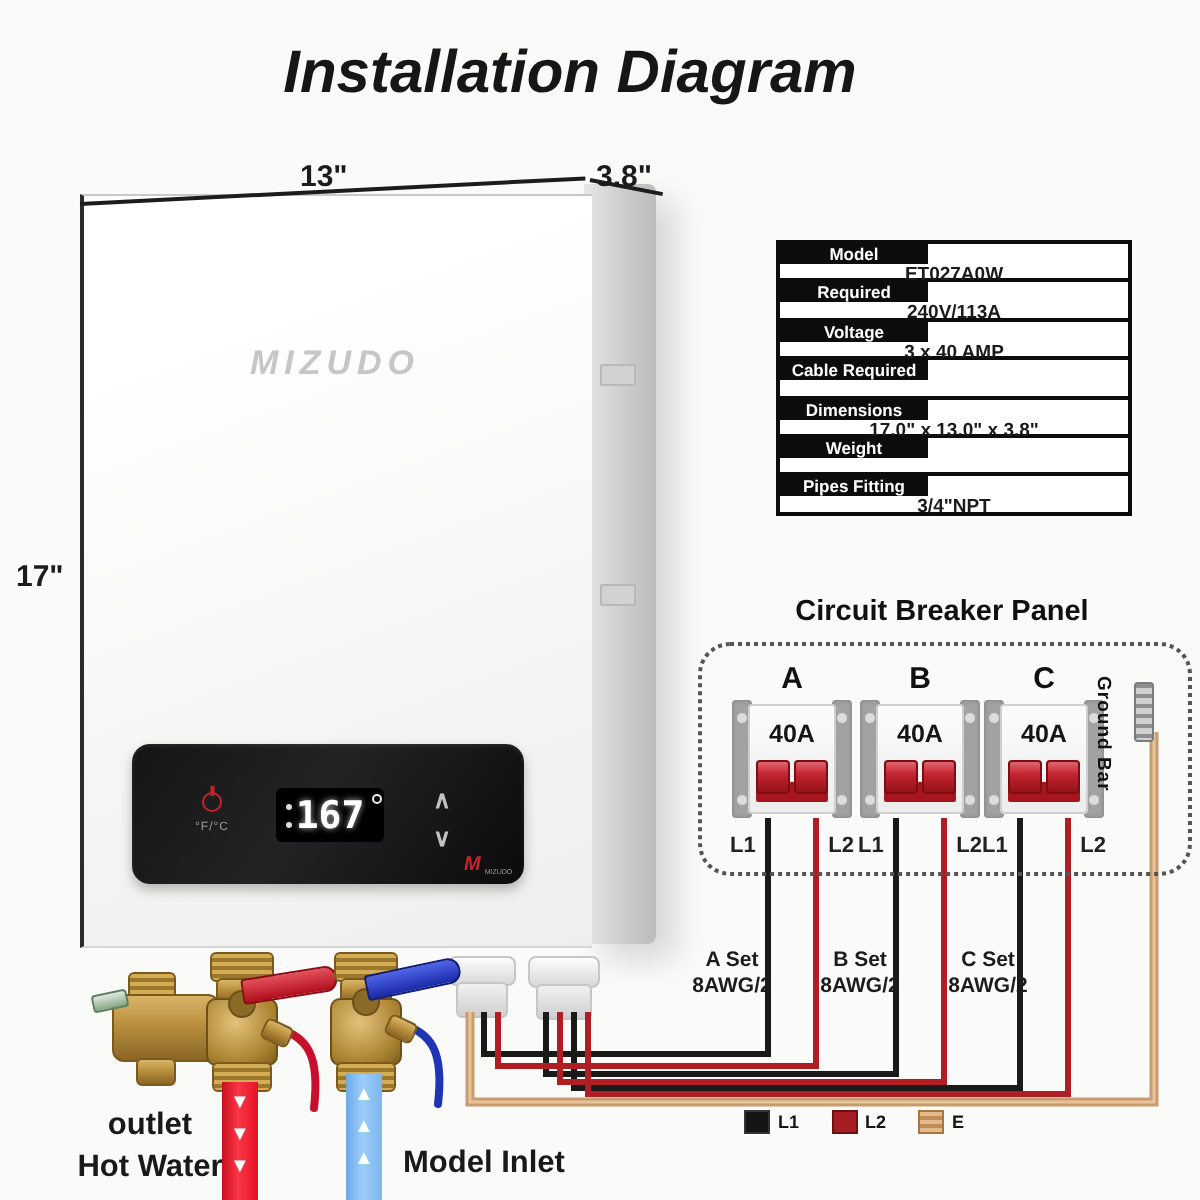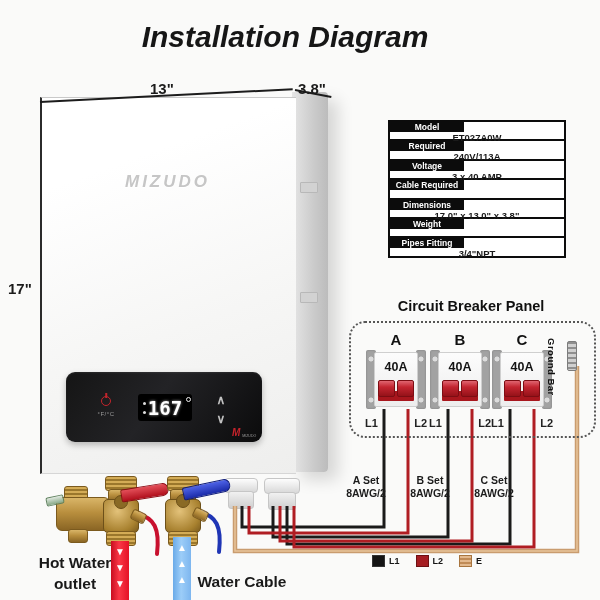--- a/index.html
+++ b/index.html
@@ -331,18 +331,18 @@
   <div class="p-el drain-c brass"></div>
   <div class="p-el stem-c"></div>
   <div class="p-el hdl-c"></div>
   <div class="pipe pipe-c">
     <span>▲</span>
     <span>▲</span>
     <span>▲</span>
   </div>
 
   <div class="plumb-lbl lbl-hot">
+    <div>outlet</div>
     <div>Hot Water</div>
-    <div>outlet</div>
-  </div>
-  <div class="plumb-lbl lbl-cold">Water Cable</div>
+  </div>
+  <div class="plumb-lbl lbl-cold">Model Inlet</div>
 
 </div>
 
 </body></html>

